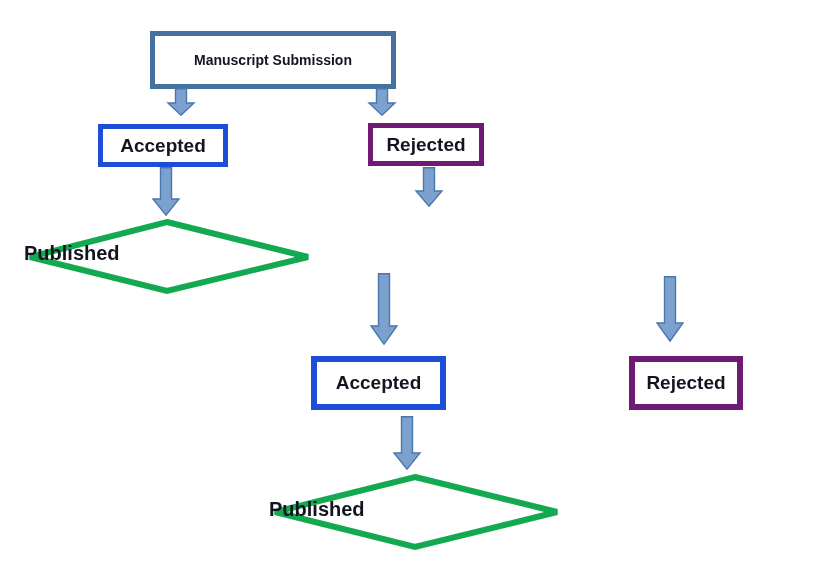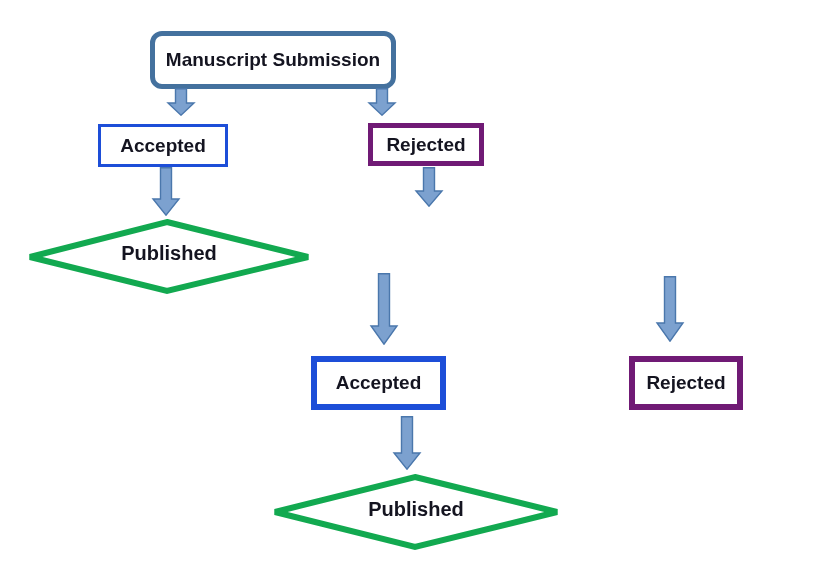--- a/index.html
+++ b/index.html
@@ -21,37 +21,36 @@
     background: #ffffff;
     display: flex;
     align-items: center;
     justify-content: center;
     color: #141420;
     font-weight: 600;
     text-align: center;
     white-space: nowrap;
   }
   .blue-border  { border: 5px solid #44719E; }
-  .green-border { border: 3px solid #1d4ed8; }
+  .green-border { border: 5px solid #1d4ed8; }
   .red-border   { border: 6px solid #701a75; }
 
-  .node-manuscript { left: 150px; top: 31px;  width: 246px; height: 58px; font-size: 19px; border-radius: 12px; }
+  .node-manuscript { left: 150px; top: 31px;  width: 246px; height: 58px; font-size: 14px; }
   .node-accepted1  { left: 98px;  top: 124px; width: 130px; height: 43px; font-size: 19px; }
   .node-rejected1  { left: 368px; top: 123px; width: 116px; height: 43px; font-size: 19px; border-width: 5px; }
   .node-moresuit   { left: 345px; top: 211px; width: 394px; height: 58px; font-size: 20px; }
   .node-accepted2  { left: 311px; top: 356px; width: 135px; height: 54px; font-size: 19px; border-width: 6px; }
   .node-rejected2  { left: 629px; top: 356px; width: 114px; height: 54px; font-size: 19px; }
 
   .label-suffix { font-weight: 400; font-size: 18px; margin-left: 7px; }
 
   .diamond {
     position: absolute;
     display: flex;
     align-items: center;
-    justify-content: center;
   }
   .diamond svg { position: absolute; left: 0; top: 0; }
   .diamond .diamond-label {
     position: relative;
     z-index: 2;
     color: #141420;
     font-weight: 600;
     font-size: 20px;
     transform: translateY(-3px);
   }

